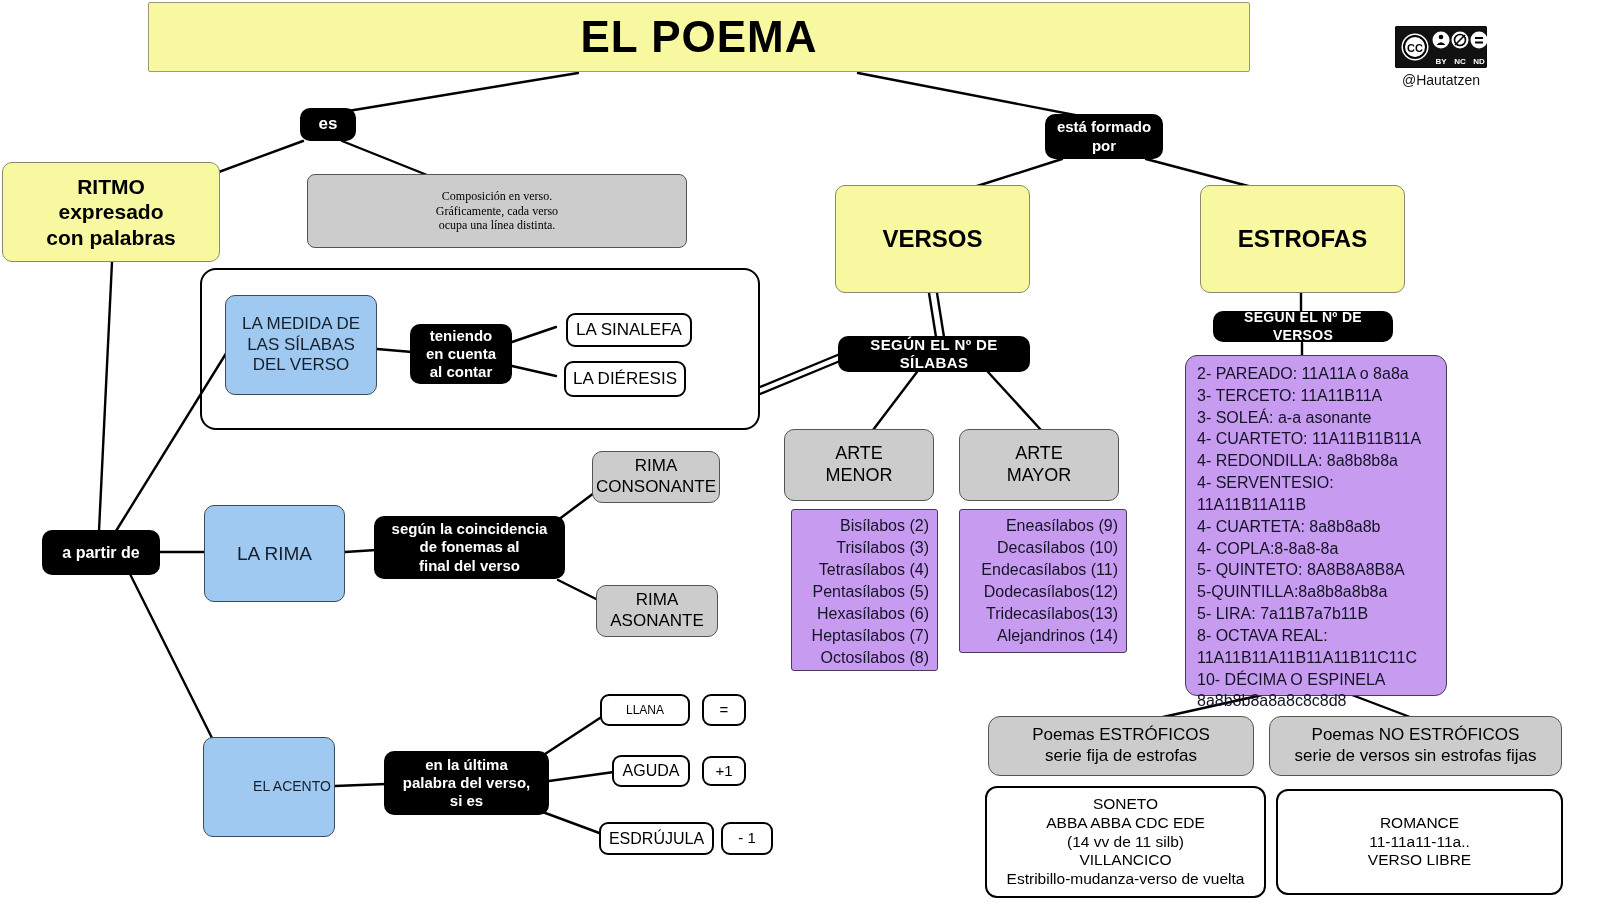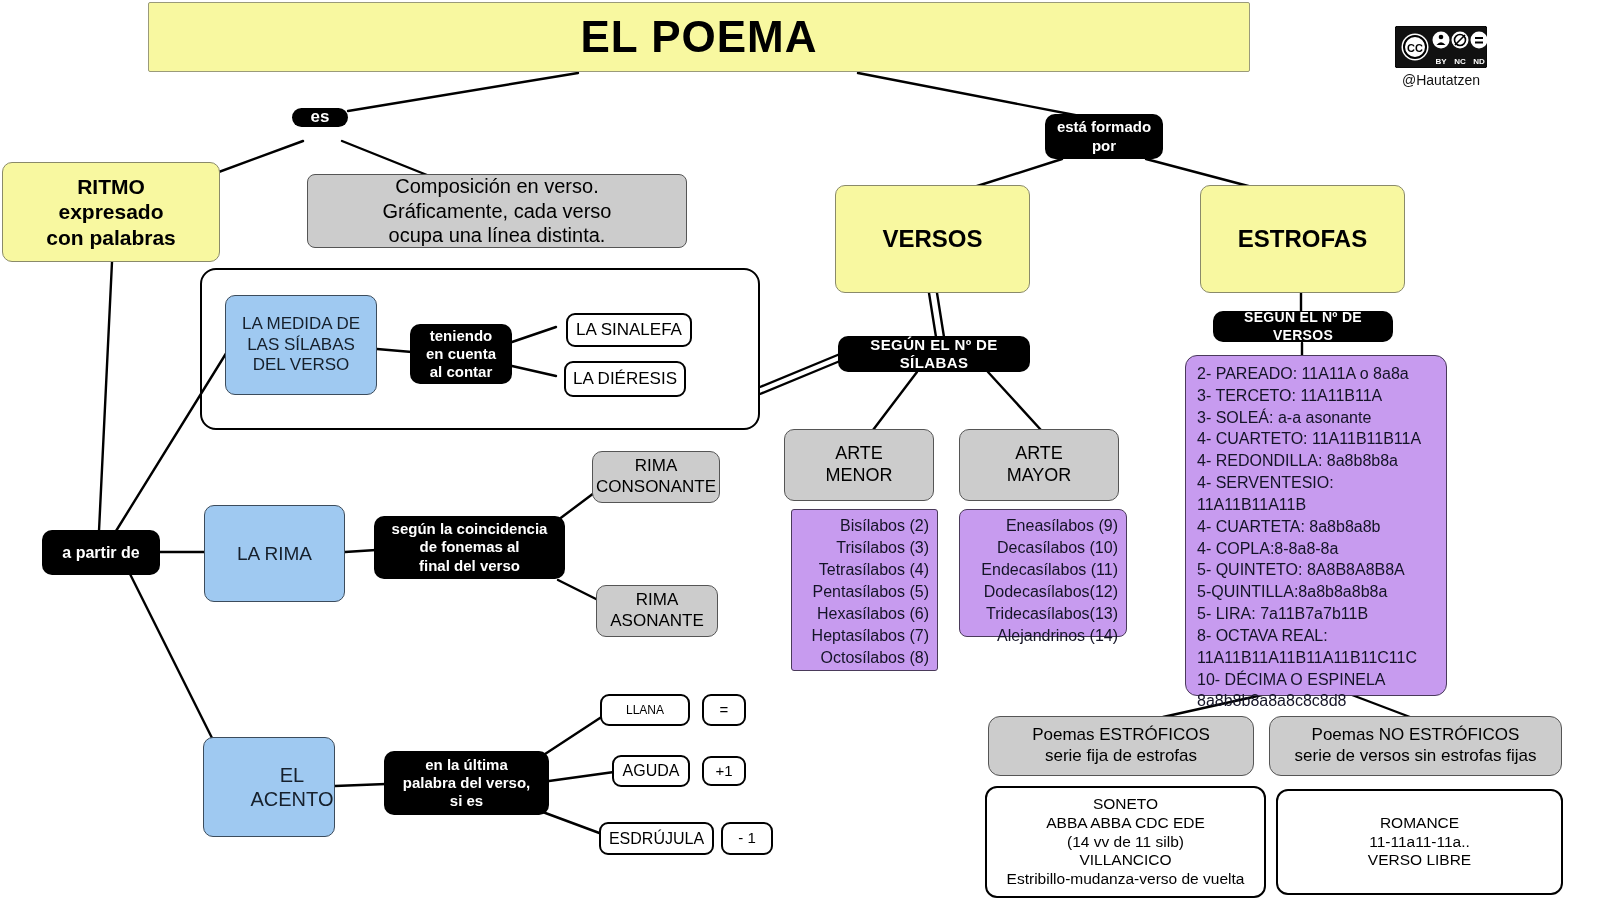--- a/index.html
+++ b/index.html
@@ -87,21 +87,21 @@
         <line x1="80" y1="12" x2="88" y2="12" stroke="#000" stroke-width="2"></line>
         <line x1="80" y1="16.5" x2="88" y2="16.5" stroke="#000" stroke-width="2"></line>
       </g>
       <text x="46" y="38" font-size="8" font-weight="bold" text-anchor="middle" fill="#fff" font-family="Liberation Sans, sans-serif">BY</text>
       <text x="65" y="38" font-size="8" font-weight="bold" text-anchor="middle" fill="#fff" font-family="Liberation Sans, sans-serif">NC</text>
       <text x="84" y="38" font-size="8" font-weight="bold" text-anchor="middle" fill="#fff" font-family="Liberation Sans, sans-serif">ND</text>
     </svg>
   </div>
   <div class="credit" style="left:1388px;top:72px;width:106px;">@Hautatzen</div>
 
-  <div class="node blk" style="left:292px;top:108px;width:56px;height:19px;font-size:17px;">es</div>
+  <div class="node blk" style="left:300px;top:108px;width:56px;height:33px;font-size:17px;">es</div>
   <div class="node blk" style="left:1045px;top:114px;width:118px;height:45px;">está formado
 por</div>
   <div class="node blk" style="left:42px;top:530px;width:118px;height:45px;font-size:16px;">a partir de</div>
   <div class="node blk" style="left:410px;top:324px;width:102px;height:60px;">teniendo
 en cuenta
 al contar</div>
   <div class="node blk" style="left:374px;top:516px;width:191px;height:63px;">según la coincidencia
 de fonemas al
 final del verso</div>
   <div class="node blk" style="left:384px;top:751px;width:165px;height:64px;">en la última
@@ -109,57 +109,57 @@
 si es</div>
   <div class="node blk" style="left:838px;top:336px;width:192px;height:36px;letter-spacing:0.4px;">SEGÚN EL Nº DE SÍLABAS</div>
   <div class="node blk" style="left:1213px;top:311px;width:180px;height:31px;font-size:14px;letter-spacing:0.3px;">SEGÚN EL Nº DE VERSOS</div>
 
   <div class="node yellow bold" style="left:2px;top:162px;width:218px;height:100px;font-size:21px;">RITMO
 expresado
 con palabras</div>
   <div class="node yellow bold" style="left:835px;top:185px;width:195px;height:108px;font-size:24px;">VERSOS</div>
   <div class="node yellow bold" style="left:1200px;top:185px;width:205px;height:108px;font-size:24px;">ESTROFAS</div>
 
-  <div class="node gray" style="left:307px;top:174px;width:380px;height:74px;font-size:20px;border-radius:8px;">Composición en verso.
+  <div class="node gray" style="left:307px;top:174px;width:380px;height:74px;font-size:12px;border-radius:8px;font-family:Liberation Serif, serif;">Composición en verso.
 Gráficamente, cada verso
 ocupa una línea distinta.</div>
 
   <div class="node frame" style="left:200px;top:268px;width:560px;height:162px;"></div>
   <div class="node blue" style="left:225px;top:295px;width:152px;height:100px;">LA MEDIDA DE
 LAS SÍLABAS
 DEL VERSO</div>
   <div class="node whitebox" style="left:566px;top:313px;width:126px;height:34px;">LA SINALEFA</div>
   <div class="node whitebox" style="left:564px;top:361px;width:122px;height:36px;text-align:right;">LA DIÉRESIS</div>
 
   <div class="node blue" style="left:204px;top:505px;width:141px;height:97px;font-size:19px;">LA RIMA</div>
   <div class="node gray" style="left:592px;top:451px;width:128px;height:52px;">RIMA
 CONSONANTE</div>
   <div class="node gray" style="left:596px;top:585px;width:122px;height:52px;">RIMA
 ASONANTE</div>
 
-  <div class="node blue" style="left:203px;top:737px;width:132px;height:100px;font-size:20px;padding-left:46px;">EL ACENTO</div>
+  <div class="node blue" style="left:203px;top:737px;width:132px;height:100px;font-size:14px;padding-left:46px;">EL ACENTO</div>
   <div class="node whitebox" style="left:600px;top:694px;width:90px;height:32px;font-size:12px;">LLANA</div>
   <div class="node whitebox" style="left:702px;top:694px;width:44px;height:32px;font-size:15px;">=</div>
   <div class="node whitebox" style="left:612px;top:755px;width:78px;height:32px;font-size:16px;">AGUDA</div>
   <div class="node whitebox" style="left:702px;top:756px;width:44px;height:30px;font-size:15px;">+1</div>
   <div class="node whitebox" style="left:599px;top:822px;width:115px;height:33px;font-size:16px;">ESDRÚJULA</div>
   <div class="node whitebox" style="left:721px;top:822px;width:52px;height:33px;font-size:15px;">- 1</div>
 
   <div class="node gray" style="left:784px;top:429px;width:150px;height:72px;font-size:18px;">ARTE
 MENOR</div>
   <div class="node gray" style="left:959px;top:429px;width:160px;height:72px;font-size:18px;">ARTE
 MAYOR</div>
   <div class="node purple list" style="left:791px;top:509px;width:147px;height:162px;">Bisílabos (2)
 Trisílabos (3)
 Tetrasílabos (4)
 Pentasílabos (5)
 Hexasílabos (6)
 Heptasílabos (7)
 Octosílabos (8)</div>
-  <div class="node purple list" style="left:959px;top:509px;width:168px;height:128px;border-radius:8px;">Eneasílabos (9)
+  <div class="node purple list" style="left:959px;top:509px;width:168px;height:144px;">Eneasílabos (9)
 Decasílabos (10)
 Endecasílabos (11)
 Dodecasílabos(12)
 Tridecasílabos(13)
 Alejandrinos (14)</div>
 
   <div class="node purplebig" style="left:1185px;top:355px;width:262px;height:341px;">2- PAREADO: 11A11A o 8a8a
 3- TERCETO: 11A11B11A
 3- SOLEÁ: a-a asonante
 4- CUARTETO: 11A11B11B11A

